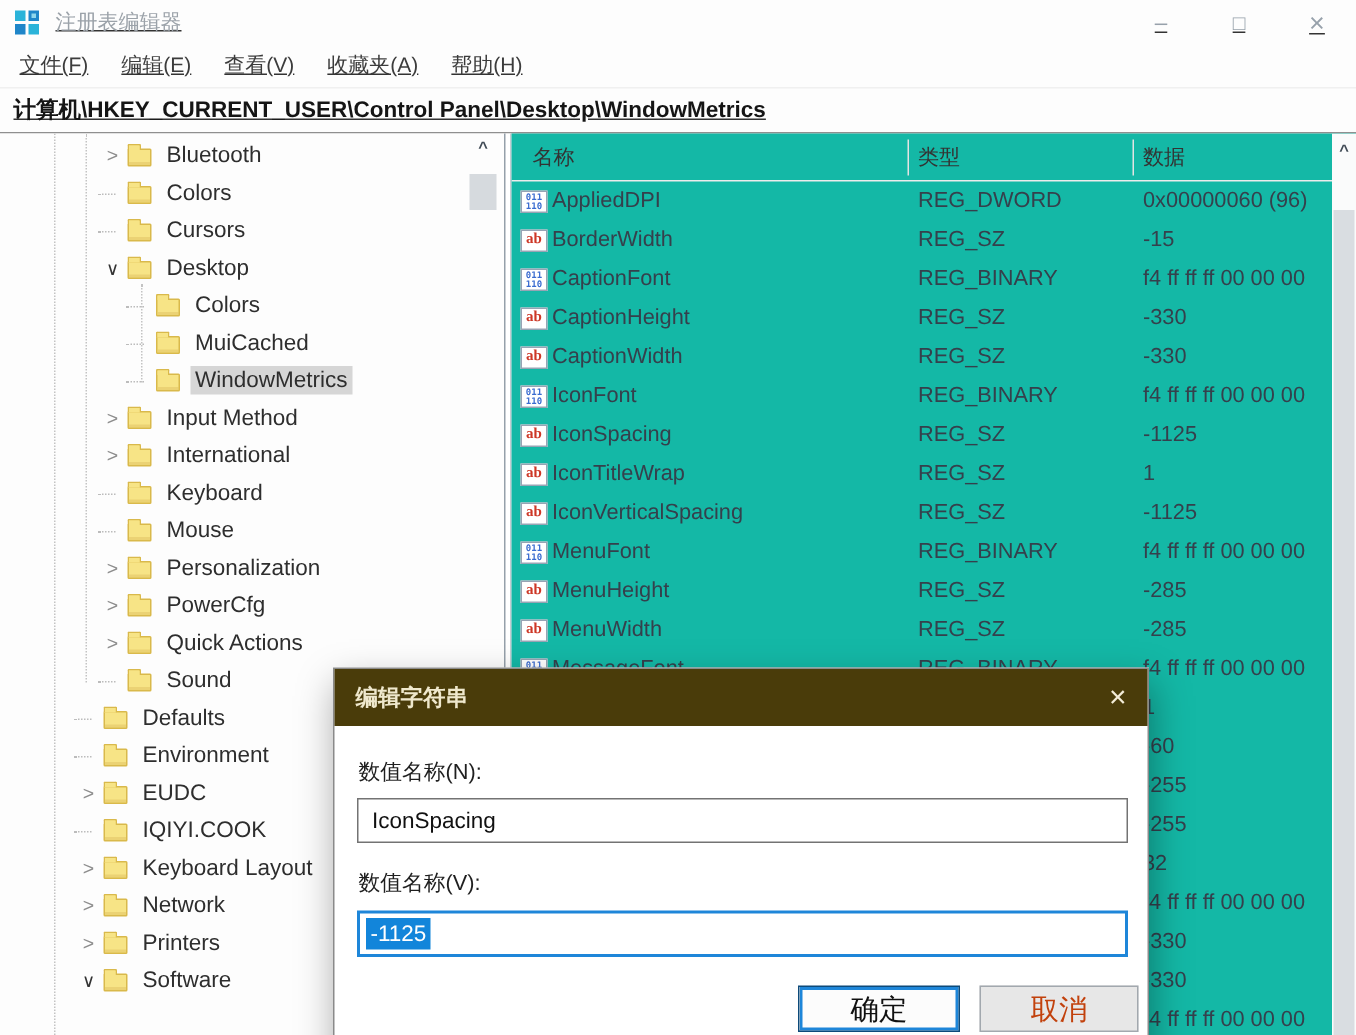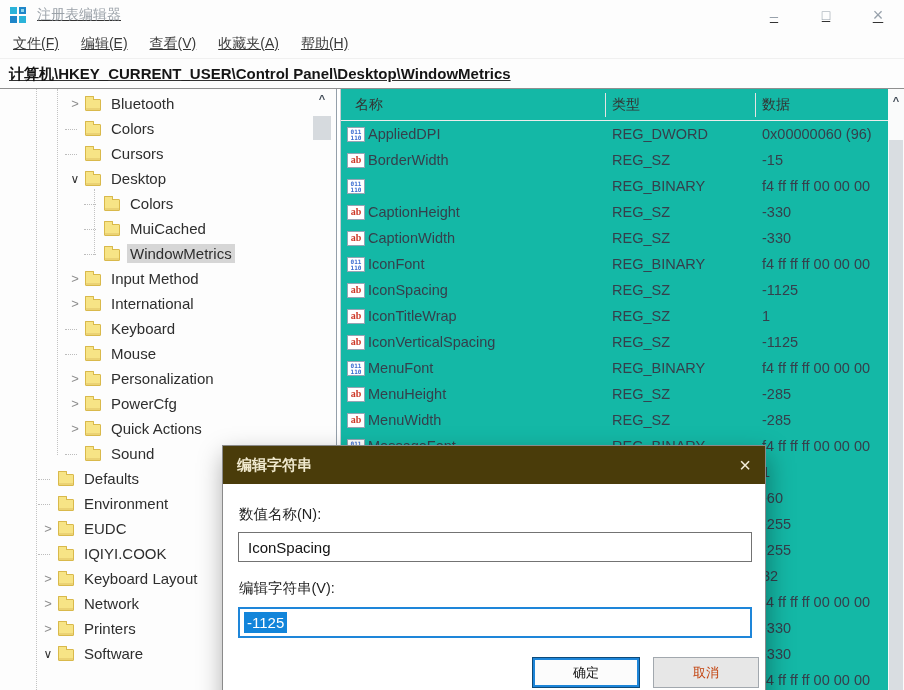--- a/index.html
+++ b/index.html
@@ -41,21 +41,21 @@
   .splitter{width:4px;background:#fff;border-right:1px solid #c6ccd2;}
   .list{flex:1;position:relative;overflow:hidden;background:#14b8a6;color:var(--text-main);}
 
   
   .vline{position:absolute;border-left:1px dotted #c3c3c3;width:0;}
   .vline-1{left:36px;top:0;height:601px;}
   .vline-2{left:57px;top:0;height:366px;}
   .vline-3{left:94px;top:100px;height:66px;}
   .tree-items{position:absolute;top:2px;left:0;right:22px;}
   .tree-row{height:25px;display:flex;align-items:center;font-size:15px;color:#2e2e2e;white-space:nowrap;}
-  .tree-row.lvl1{padding-left:38px;}
+  .tree-row.lvl1{padding-left:49px;}
   .tree-row.lvl2{padding-left:65px;}
   .tree-row.lvl3{padding-left:84px;}
   .expander{width:20px;flex:0 0 auto;text-align:center;font-size:13px;line-height:1;position:relative;}
   .expander.col{color:#8d8d8d;}
   .expander.exp{color:#333;font-size:12px;}
   .expander.leaf::before{content:"";position:absolute;left:0;right:8px;top:50%;border-top:1px dotted #bcbcbc;}
   .folder{width:16px;height:12px;flex:0 0 auto;background:var(--folder-yellow);
           border:1px solid var(--folder-border);border-radius:1px;position:relative;margin-top:2px;
           box-shadow:inset 0 -2px 0 rgba(212,178,84,.35);}
   .folder::before{content:"";position:absolute;top:-4px;left:-1px;width:7px;height:3px;
@@ -103,21 +103,21 @@
   .dialog-title{color:#efe8cd;font-size:15px;font-weight:700;}
   .dialog-close{margin-left:auto;color:#f3edd8;font-size:20px;line-height:1;font-weight:400;}
   .dialog-body{position:relative;height:222px;font-size:14.5px;color:#1f1f1f;}
   .dlg-label1{position:absolute;left:16px;top:21px;}
   .dlg-label2{position:absolute;left:16px;top:95px;}
   .textbox{position:absolute;left:15px;width:514px;height:30px;background:#fff;display:flex;
            align-items:center;font-size:15px;color:#111;}
   .tb-name{top:48px;border:1px solid #737373;padding-left:9px;}
   .tb-data{top:123px;height:31px;border:2px solid var(--focus-blue);padding-left:4px;}
   .sel-text{background:var(--selection-blue);color:#fff;padding:2px 3px;}
-  .btn{position:absolute;top:173px;height:31px;font-size:13px;display:flex;align-items:center;
+  .btn{position:absolute;top:173px;height:31px;font-size:19px;display:flex;align-items:center;
        justify-content:center;}
   .btn-ok{left:309px;width:108px;background:#fcfcfc;border:1px solid #0d4a7a;
           box-shadow:inset 0 0 0 2px var(--focus-blue);color:#111;}
   .btn-cancel{left:430px;width:106px;background:#e7e7e7;border:1px solid #a2a8ae;color:#c2410c;}
 </style>
 </head>
 <body>
 
 <div class="app">
 
@@ -294,20 +294,21 @@
     <span class="cell cell-data">0x00000060 (96)</span>
   </div>
           <div class="list-row">
     <span class="vicon vicon-ab"></span>
     <span class="cell cell-name">BorderWidth</span>
     <span class="cell cell-type">REG_SZ</span>
     <span class="cell cell-data">-15</span>
   </div>
           <div class="list-row">
     <span class="vicon vicon-bin"></span>
+    <span class="cell cell-name">CaptionFont</span>
     <span class="cell cell-type">REG_BINARY</span>
     <span class="cell cell-data">f4 ff ff ff 00 00 00</span>
   </div>
           <div class="list-row">
     <span class="vicon vicon-ab"></span>
     <span class="cell cell-name">CaptionHeight</span>
     <span class="cell cell-type">REG_SZ</span>
     <span class="cell cell-data">-330</span>
   </div>
           <div class="list-row">
@@ -428,21 +429,21 @@
     <div class="dialog">
       <div class="dialog-titlebar">
         <span class="dialog-title">编辑字符串</span>
         <span class="dialog-close">×</span>
       </div>
       <div class="dialog-body">
         <div class="dlg-label1">数值名称(N):</div>
         <div class="textbox tb-name">
           <span>IconSpacing</span>
         </div>
-        <div class="dlg-label2">编辑字符串(V):</div>
+        <div class="dlg-label2">数值名称(V):</div>
         <div class="textbox tb-data">
           <span class="sel-text">-1125</span>
         </div>
         <div class="btn btn-ok">确定</div>
         <div class="btn btn-cancel">取消</div>
       </div>
     </div>
 
   </div>
 </div>

